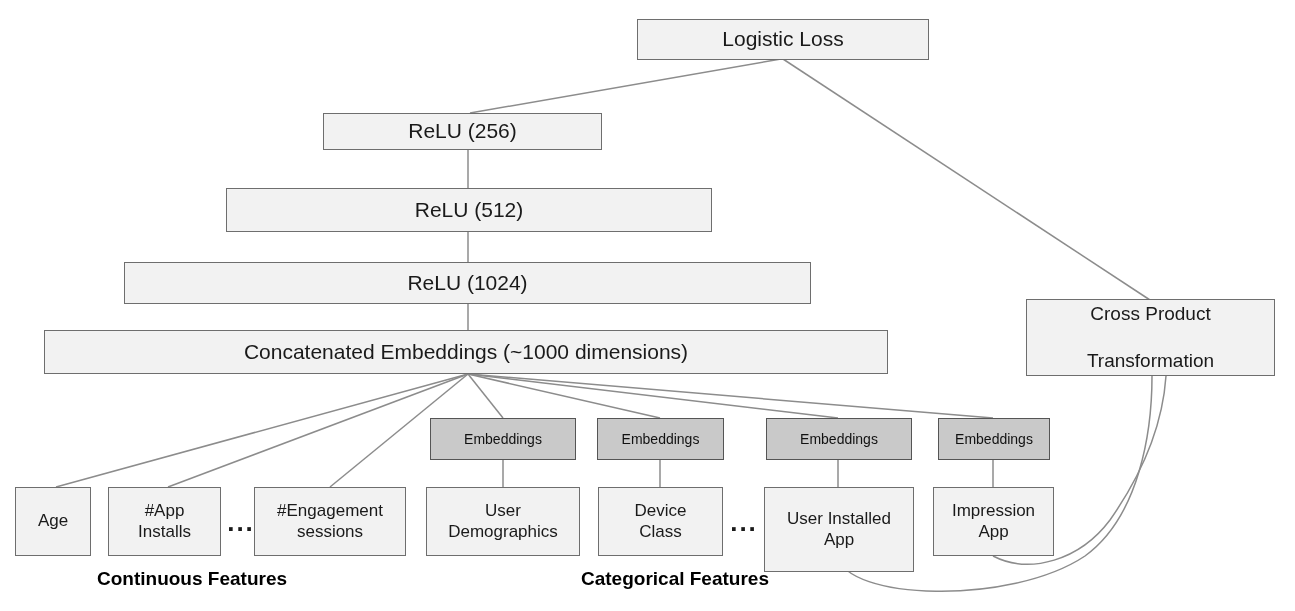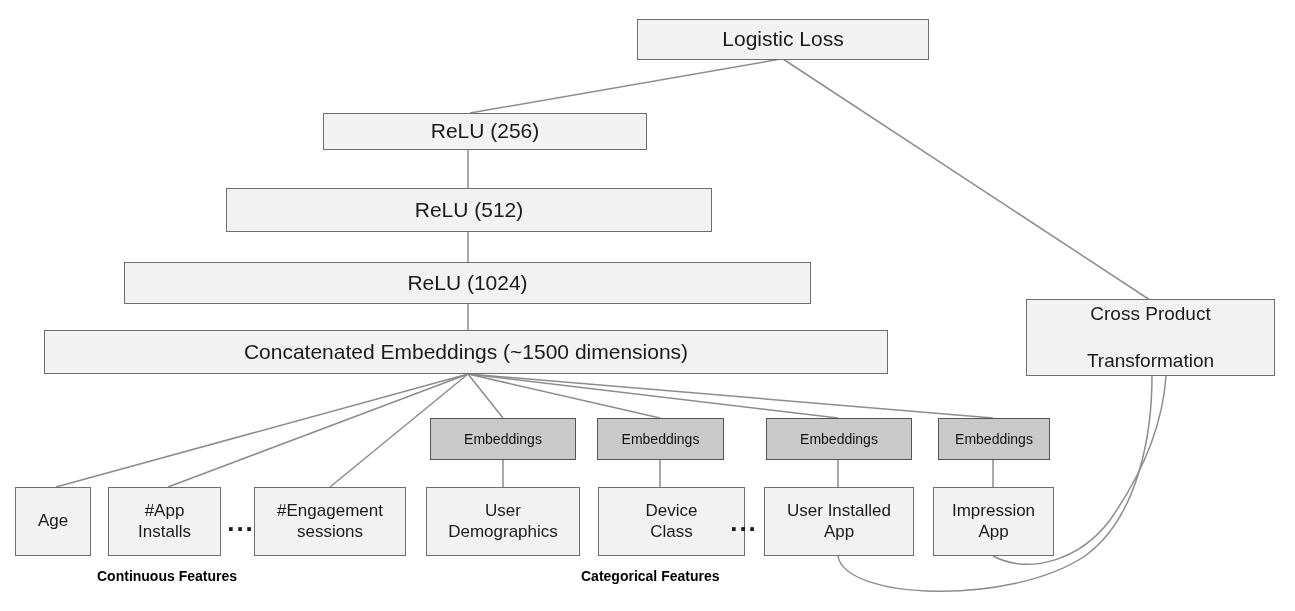--- a/index.html
+++ b/index.html
@@ -7,21 +7,21 @@
   #stage{position:relative;width:1295px;height:611px;background:#ffffff;overflow:hidden;}
   #wires{position:absolute;left:0;top:0;width:1295px;height:611px;pointer-events:none;}
   .node{position:absolute;box-sizing:border-box;display:flex;align-items:center;justify-content:center;text-align:center;line-height:1.18;}
   .light{background:#f2f2f2;border:1.4px solid #6e6e6e;color:#1a1a1a;}
   .dark{background:#c9c9c9;border:1.6px solid #555555;color:#111111;}
   .t-lg{font-size:21px;}
   .t-md{font-size:19px;}
   .t-sm{font-size:17px;}
   .t-xs{font-size:14px;}
   .ellipsis{position:absolute;font-size:26px;letter-spacing:2px;color:#1a1a1a;font-weight:600;display:flex;align-items:center;justify-content:center;}
-  .grouplabel{position:absolute;font-weight:bold;font-size:14px;color:#000000;white-space:nowrap;}
+  .grouplabel{position:absolute;font-weight:bold;font-size:19px;color:#000000;white-space:nowrap;}
 </style>
 </head>
 <body>
 
 <div id="stage">
 
   <svg id="wires" viewBox="0 0 1295 611">
     <g stroke="#8c8c8c" stroke-width="1.5" fill="none">
 
       <line x1="781" y1="59" x2="470" y2="113"></line>
@@ -47,34 +47,34 @@
 
       <path d="M 838 556 C 845 600 1010 606 1085 556 C 1140 516 1152 430 1152 376"></path>
       <path d="M 993 556 C 1030 575 1080 560 1110 520 C 1145 470 1163 420 1166 376"></path>
     </g>
   </svg>
 
   <div class="node light t-lg" style="left:637px;top:19px;width:292px;height:41px;">
     <span>Logistic Loss</span>
   </div>
 
-  <div class="node light t-lg" style="left:323px;top:113px;width:324px;height:37px;">
+  <div class="node light t-lg" style="left:323px;top:113px;width:279px;height:37px;">
     <span>ReLU (256)</span>
   </div>
 
   <div class="node light t-lg" style="left:226px;top:188px;width:486px;height:44px;">
     <span>ReLU (512)</span>
   </div>
 
   <div class="node light t-lg" style="left:124px;top:262px;width:687px;height:42px;align-items:center;">
     <span>ReLU (1024)</span>
   </div>
 
   <div class="node light t-lg" style="left:44px;top:330px;width:844px;height:44px;">
-    <span>Concatenated Embeddings (~1500 dimensions)</span>
+    <span>Concatenated Embeddings (~1000 dimensions)</span>
   </div>
 
   <div class="node light t-md" style="left:1026px;top:299px;width:249px;height:77px;flex-direction:column;gap:25px;">
     <span>Cross Product</span>
     <span>Transformation</span>
   </div>
 
   <div class="node dark t-xs" style="left:430px;top:418px;width:146px;height:42px;">
     <span>Embeddings</span>
   </div>
@@ -97,25 +97,25 @@
   </div>
   <div class="node light t-sm" style="left:254px;top:487px;width:152px;height:69px;flex-direction:column;">
     <span>#Engagement</span>
     <span>sessions</span>
   </div>
 
   <div class="node light t-sm" style="left:426px;top:487px;width:154px;height:69px;flex-direction:column;">
     <span>User</span>
     <span>Demographics</span>
   </div>
-  <div class="node light t-sm" style="left:598px;top:487px;width:147px;height:69px;flex-direction:column;">
+  <div class="node light t-sm" style="left:598px;top:487px;width:125px;height:69px;flex-direction:column;">
     <span>Device</span>
     <span>Class</span>
   </div>
-  <div class="node light t-sm" style="left:764px;top:487px;width:150px;height:69px;flex-direction:column;">
+  <div class="node light t-sm" style="left:764px;top:487px;width:150px;height:85px;flex-direction:column;">
     <span>User Installed</span>
     <span>App</span>
   </div>
   <div class="node light t-sm" style="left:933px;top:487px;width:121px;height:69px;flex-direction:column;">
     <span>Impression</span>
     <span>App</span>
   </div>
 
   <div class="ellipsis" style="left:224px;top:503px;width:34px;height:38px;">
     <span>...</span>

